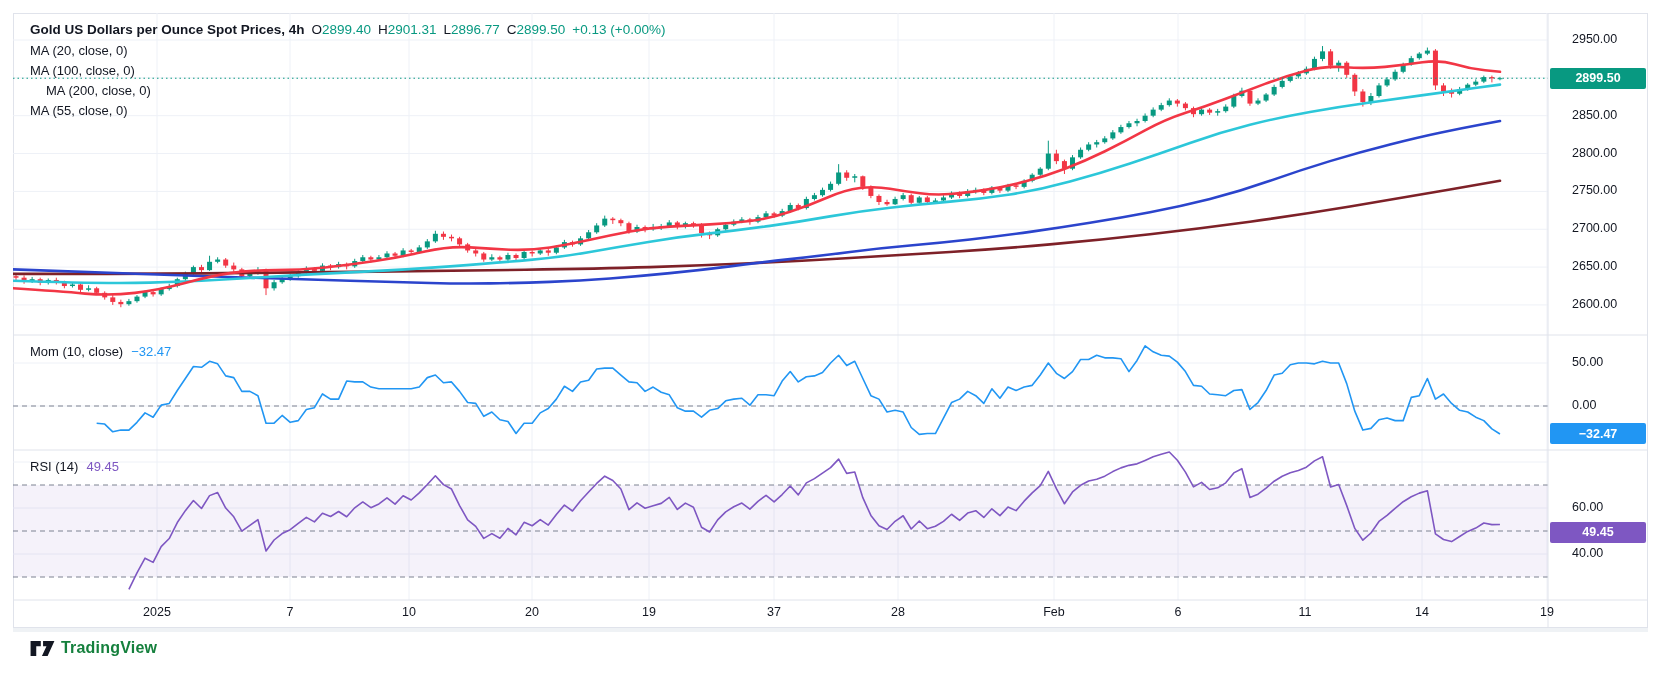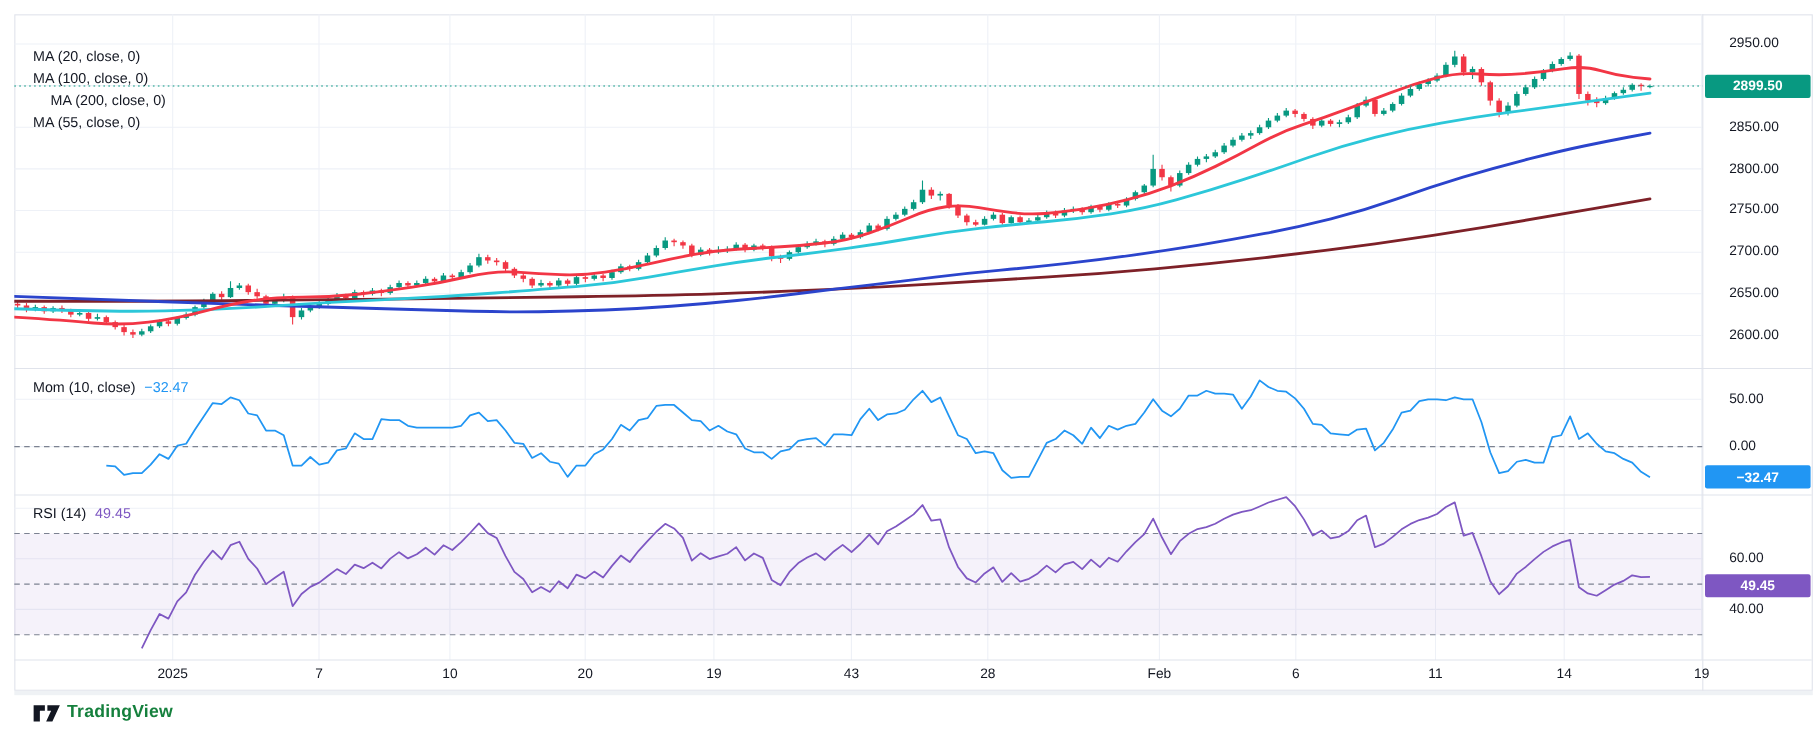--- a/index.html
+++ b/index.html
@@ -459,20 +459,23 @@
       </g>
       <polyline points="96.64999999999999,423.2 104.71499999999999,424.06 112.78,431.8 120.845,430.08 128.91,430.08 136.975,422.34 145.04,412.88 153.105,417.18 161.17,405.14 169.23499999999999,403.42 177.29999999999998,390.52 185.36499999999998,378.48 193.42999999999998,366.44 201.49499999999998,367.3 209.56,361.28 217.625,363.86 225.69,375.9 233.755,377.62 241.82,391.38 249.885,391.38 257.95,395.68 266.015,423.2 274.08,423.2 282.145,415.46 290.21,422.34 298.275,420.62 306.34,409.44 314.405,407.72 322.46999999999997,393.96 330.53499999999997,399.12 338.59999999999997,399.12 346.66499999999996,381.06 354.72999999999996,381.92 362.79499999999996,381.92 370.85999999999996,387.08 378.92499999999995,388.8 386.98999999999995,388.8 395.05499999999995,388.8 403.12,388.8 411.185,388.8 419.25,387.08 427.315,377.62 435.38,375.04 443.445,382.78 451.51,381.92 459.575,391.38 467.64,402.56 475.705,403.42 483.77,416.32 491.835,412.02 499.9,419.76 507.965,421.48 516.03,433.52 524.095,423.2 532.16,423.2 540.225,412.88 548.29,408.58 556.355,399.12 564.42,386.22 572.485,391.38 580.55,381.92 588.615,380.2 596.68,369.02 604.745,368.16 612.81,368.16 620.875,375.04 628.9399999999999,381.92 637.005,382.78 645.0699999999999,391.38 653.135,387.08 661.1999999999999,392.24 669.265,394.82 677.3299999999999,407.72 685.395,411.16 693.4599999999999,411.16 701.525,417.18 709.5899999999999,410.3 717.655,408.58 725.7199999999999,400.84 733.785,399.12 741.8499999999999,398.26 749.915,405.14 757.9799999999999,394.82 766.045,394.82 774.1099999999999,395.68 782.175,381.06 790.24,371.6 798.305,381.92 806.37,376.76 814.435,375.9 822.5,372.46 830.5649999999999,363 838.63,355.26 846.6949999999999,365.58 854.76,361.28 862.8249999999999,378.48 870.89,395.68 878.9549999999999,399.12 887.02,412.02 895.0849999999999,410.3 903.15,412.02 911.2149999999999,427.5 919.28,434.38 927.3449999999999,433.52 935.41,433.52 943.4749999999999,418.04 951.54,402.56 959.6049999999999,399.12 967.67,391.38 975.7349999999999,395.68 983.8,403.42 991.8649999999999,388.8 999.93,398.26 1007.9949999999999,387.08 1016.06,390.52 1024.125,387.08 1032.19,385.36 1040.2549999999999,375.04 1048.32,363 1056.385,373.32 1064.45,378.48 1072.5149999999999,371.6 1080.58,359.56 1088.645,359.56 1096.71,355.26 1104.7749999999999,357.84000000000003 1112.84,357.84000000000003 1120.905,358.7 1128.97,371.6 1137.0349999999999,360.42 1145.1,345.8 1153.165,351.82 1161.23,355.26 1169.2949999999998,356.12 1177.36,362.14 1185.425,371.6 1193.49,385.36 1201.5549999999998,386.22 1209.62,393.96 1217.685,394.82 1225.75,395.68 1233.8149999999998,390.52 1241.8799999999999,389.66 1249.945,409.44 1258.01,402.56 1266.0749999999998,390.52 1274.1399999999999,375.04 1282.205,373.32 1290.27,364.72 1298.3349999999998,363 1306.3999999999999,363 1314.465,363.86 1322.53,361.28 1330.595,363 1338.6599999999999,363 1346.725,383.64 1354.79,411.16 1362.855,430.08 1370.9199999999998,428.36 1378.985,419.76 1387.05,418.04 1395.115,420.62 1403.1799999999998,420.62 1411.245,397.4 1419.31,395.68 1427.375,378.48 1435.4399999999998,399.12 1443.5049999999999,393.96 1451.57,403.42 1459.635,410.3 1467.6999999999998,412.02 1475.7649999999999,417.18 1483.83,420.62 1491.895,428.8759999999999 1499.9599999999998,433.95" fill="none" stroke="#2196f3" stroke-width="1.6" stroke-linejoin="round" clip-path="url(#clip-mom)"></polyline>
       <polyline points="128.91,589.4426229508197 136.975,572.830102622577 145.04,558.1658583127931 153.105,562.3761769723932 161.17,546.6403229178701 169.23499999999999,538.5340128789624 177.29999999999998,522.518584717064 185.36499999999998,510.6733952795478 193.42999999999998,500.54815284758746 201.49499999999998,508.4683297669918 209.56,495.62742332501386 217.625,492.50697529471483 225.69,508.03372801186583 233.755,516.828477459481 241.82,531.0345804579464 249.885,525.2820468265123 257.95,519.6975514145904 266.015,551.0497045656484 274.08,540.0002324626703 282.145,533.5280023964372 290.21,529.6935512149736 298.275,523.4040535019788 306.34,517.365210464869 314.405,521.8747193448942 322.46999999999997,513.3031711897047 330.53499999999997,516.5283827598466 338.59999999999997,511.5275647439162 346.66499999999996,516.7218227916786 354.72999999999996,507.81046451118317 362.79499999999996,501.96021399309654 370.85999999999996,507.65631336900384 378.92499999999995,503.9123659429286 386.98999999999995,497.9072276138311 395.05499999999995,504.16738278712734 403.12,495.7013775751378 411.185,500.0145497521884 419.25,492.8860929011024 427.315,484.53613903889476 435.38,475.79451142811075 443.445,484.6591625552828 451.51,489.06040510368695 459.575,505.56316917935345 467.64,519.8488239518291 475.705,526.3997958874759 483.77,538.4311781729162 491.835,533.6515172425798 499.9,538.1843685619651 507.965,528.4154819620616 516.03,534.7986031015533 524.095,522.3624526988342 532.16,525.7515103299716 540.225,519.6330582010094 548.29,525.0778690811741 556.355,514.4216877717938 564.42,505.05262077500186 572.485,510.9845623239382 580.55,500.74234995155143 588.615,491.9255064589748 596.68,483.4262863751836 604.745,476.17236055302726 612.81,480.43505715299193 620.875,488.92672554038234 628.9399999999999,509.63918237062774 637.005,502.90741068309507 645.0699999999999,508.24013533947186 653.135,505.83644779250574 661.1999999999999,503.3841377831182 669.265,497.4016643817907 677.3299999999999,509.4800839829856 685.395,503.1247121988427 693.4599999999999,507.1899636204502 701.525,527.209711430089 709.5899999999999,532.0371236904633 717.655,519.9103399430697 725.7199999999999,511.8219920974929 733.785,506.7504142632488 741.8499999999999,503.0299874367483 749.915,509.07519164693304 757.9799999999999,501.30625505795524 766.045,495.361411143965 774.1099999999999,501.85228652478855 782.175,494.56123736278056 790.24,486.0224029695753 798.305,494.86750439155145 806.37,482.9146694334865 814.435,478.65384174141815 822.5,473.165751187921 830.5649999999999,467.60258942482056 838.63,459.1277980770729 846.6949999999999,473.37569991771653 854.76,472.06053537549127 862.8249999999999,497.6882750804171 870.89,515.444305788934 878.9549999999999,525.7778284042844 887.02,529.5016453064507 895.0849999999999,521.3053840100317 903.15,515.7636870026377 911.2149999999999,529.0226253183846 919.28,520.9667776415287 927.3449999999999,528.6853336243569 935.41,526.2423391604883 943.4749999999999,521.3242311267913 951.54,514.244240438361 959.6049999999999,520.310177852055 967.67,513.0895223850878 975.7349999999999,510.7354178661566 983.8,517.4488414575035 991.8649999999999,508.77130671692026 999.93,515.6334844427231 1007.9949999999999,507.0525988436182 1016.06,510.6396285187538 1024.125,501.1683727337275 1032.19,492.8823542875659 1040.2549999999999,485.59104398360813 1048.32,471.4364085979874 1056.385,488.6677031223352 1064.45,503.7856350971668 1072.5149999999999,491.99033945051616 1080.58,485.3047205569519 1088.645,480.99409912571224 1096.71,479.18039150478177 1104.7749999999999,476.16680453703964 1112.84,471.59739070362326 1120.905,467.8843264468786 1128.97,465.3491156411194 1137.0349999999999,463.83871104851545 1145.1,460.42225387079407 1153.165,456.83315000660804 1161.23,454.3317127799408 1169.2949999999998,452 1177.36,460.21446163905415 1185.425,472.1612387716755 1193.49,486.8556906359298 1201.5549999999998,482.32728873772976 1209.62,489.50781550611197 1217.685,487.81141573420547 1225.75,482.8287263869754 1233.8149999999998,472.9068008645638 1241.8799999999999,468.6942002794417 1249.945,497.45382142895716 1258.01,494.23812953085405 1266.0749999999998,488.1068102684643 1274.1399999999999,481.2258375988392 1282.205,476.27071333212876 1290.27,472.78633977670745 1298.3349999999998,470.5232912557907 1306.3999999999999,467.2255786510206 1314.465,460.8903727133908 1322.53,456.7187098413334 1330.595,486.9600192575261 1338.6599999999999,484.47948922054684 1346.725,505.6185278669418 1354.79,528.4074921374863 1362.855,540.1800878496325 1370.9199999999998,532.9735467085504 1378.985,521.4414324442309 1387.05,515.4102943428549 1395.115,508.30308832928944 1403.1799999999998,501.7044320147371 1411.245,496.73209917007307 1419.31,493.11832947662833 1427.375,490.7171321839895 1435.4399999999998,533.9320853051344 1443.5049999999999,539.4839927848278 1451.57,541.5732345856952 1459.635,536.4832644618167 1467.6999999999998,531.4439216096832 1475.7649999999999,528.0783236822906 1483.83,523.0374827872994 1491.895,524.6054392762416 1499.9599999999998,524.51230598409" fill="none" stroke="#7e57c2" stroke-width="1.6" stroke-linejoin="round" clip-path="url(#clip-rsi)"></polyline>
       <line x1="13" y1="78.2285" x2="1548" y2="78.2285" stroke="#089981" stroke-width="1" stroke-dasharray="1.5 3"></line>
       <line x1="13" y1="335" x2="1647" y2="335" stroke="#e0e3eb" stroke-width="1"></line>
       <line x1="13" y1="450" x2="1647" y2="450" stroke="#e0e3eb" stroke-width="1"></line>
       <line x1="13" y1="600" x2="1647" y2="600" stroke="#e0e3eb" stroke-width="1"></line>
       <line x1="1548" y1="13" x2="1548" y2="628" stroke="#e0e3eb" stroke-width="1"></line>
     </svg>
 
+  <div id="title-row" class="hud">
+    <span>Gold US Dollars per Ounce Spot Prices, 4h</span><span class="ohlc-letter">O</span><span class="ohlc-val">2899.40</span><span class="ohlc-letter">H</span><span class="ohlc-val">2901.31</span><span class="ohlc-letter">L</span><span class="ohlc-val">2896.77</span><span class="ohlc-letter">C</span><span class="ohlc-val">2899.50</span><span class="chg">+0.13 (+0.00%)</span>
+  </div>
   <div id="ma-legend"></div>
 
   <div id="mom-label" class="hud">
     <span>Mom (10, close)</span><span class="ind-val">−32.47</span>
   </div>
   <div id="rsi-label" class="hud">
     <span>RSI (14)</span><span class="ind-val">49.45</span>
   </div>
 
   <div id="price-scale">
@@ -488,21 +491,21 @@
       <div class="axis-label" style="top: 428px; text-align: right;">80.00</div>
       <div class="axis-label" style="top: 500px;">60.00</div>
       <div class="axis-label" style="top: 546px;">40.00</div>
     </div>
   <div id="time-scale">
       <div class="time-label bold" style="left: 157px;">2025</div>
       <div class="time-label" style="left: 290px;">7</div>
       <div class="time-label" style="left: 409px;">10</div>
       <div class="time-label" style="left: 532px;">20</div>
       <div class="time-label" style="left: 649px;">19</div>
-      <div class="time-label" style="left: 774px;">43</div>
+      <div class="time-label" style="left: 774px;">37</div>
       <div class="time-label" style="left: 898px;">28</div>
       <div class="time-label bold" style="left: 1054px;">Feb</div>
       <div class="time-label" style="left: 1178px;">6</div>
       <div class="time-label" style="left: 1305px;">11</div>
       <div class="time-label" style="left: 1422px;">14</div>
       <div class="time-label" style="left: 1547px;">19</div>
     </div>
 
   <div id="price-badge" class="badge" style="top: 67.7285px;">2899.50</div>
   <div id="mom-badge" class="badge" style="top: 423.424px;">−32.47</div>

